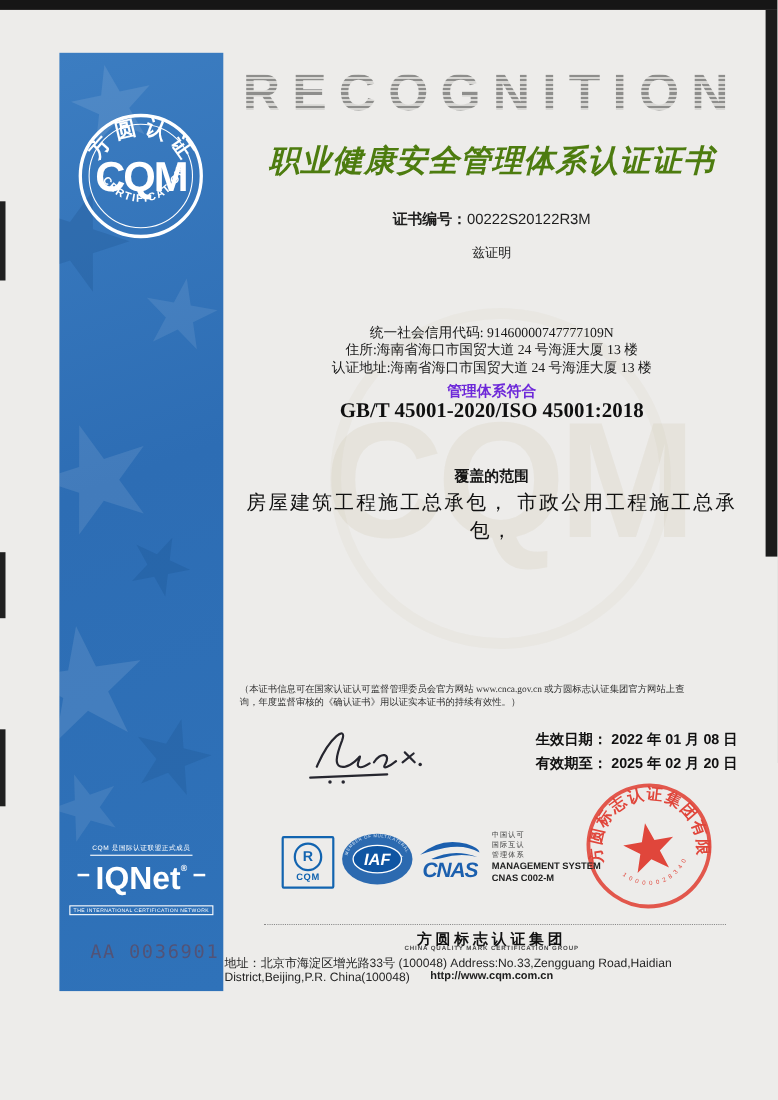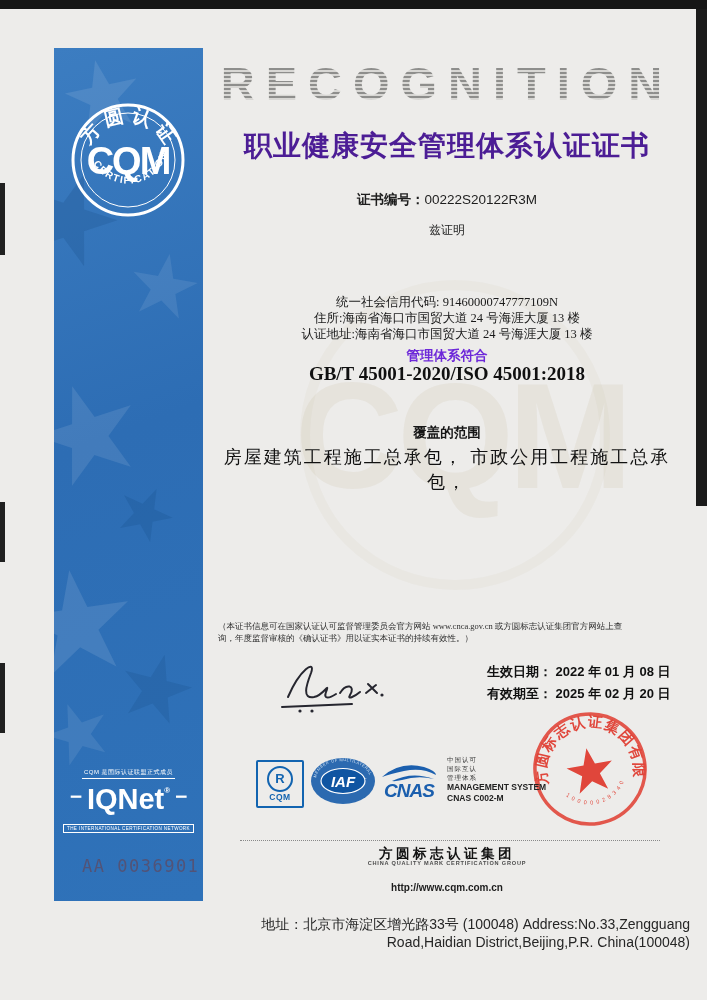--- a/index.html
+++ b/index.html
@@ -26,21 +26,21 @@
   .iqnet-bottom{display:inline-block;margin-top:1px;font-size:4.6px;letter-spacing:.4px;border:1px solid #fff;padding:1px 3px;white-space:nowrap;}
   .serial{position:absolute;left:82px;top:856px;font-family:"DejaVu Sans Mono",monospace;font-size:17px;letter-spacing:1.5px;color:#565070;opacity:.9;}
   
   .wm-ring{position:absolute;left:300px;top:280px;width:290px;height:290px;border:10px solid rgba(185,168,128,.07);border-radius:50%;}
   .wm-cqm{position:absolute;left:295px;top:350px;font-size:150px;font-weight:bold;color:rgba(182,165,125,.12);letter-spacing:-6px;font-family:"Liberation Sans",sans-serif;}
   .abs{position:absolute;}
   .cert-wm{left:204px;top:56px;width:486px;text-align:center;font-size:47px;font-weight:bold;letter-spacing:11px;
      font-family:"Liberation Sans",sans-serif;color:#9b9b98;
      background:repeating-linear-gradient(180deg,#8e8e8c 0 2px,#d8d7d4 2px 4px);
      -webkit-background-clip:text;background-clip:text;-webkit-text-fill-color:transparent;}
-  .title-cn{left:204px;top:127px;width:486px;text-align:center;font-size:28px;font-weight:bold;letter-spacing:1px;color:#4c1d95;}
+  .title-cn{left:204px;top:127px;width:486px;text-align:center;font-size:28px;font-weight:bold;letter-spacing:1px;color:#4d7c0f;font-style:italic;}
   .certno{left:204px;top:191px;width:486px;text-align:center;font-size:13.5px;color:#1d1d1d;}
   .certno b{font-weight:bold;}
   .attest{left:204px;top:222px;width:486px;text-align:center;font-size:12px;color:#222;}
   .company{left:204px;top:249px;width:486px;text-align:center;font-size:27px;letter-spacing:5px;color:#0e0e0e;font-family:"Liberation Serif",serif;}
   .addr{left:204px;top:294px;width:486px;text-align:center;font-size:12.5px;line-height:16px;color:#191919;font-family:Liberation Serif, serif;}
   .conform{left:204px;top:347px;width:486px;text-align:center;font-size:13.5px;font-weight:bold;color:#6d28d9;}
   .standard{left:204px;top:363px;width:486px;text-align:center;font-size:19px;font-weight:bold;color:#101010;font-family:"Liberation Serif",serif;}
   .scope-label{left:204px;top:424px;width:486px;text-align:center;font-size:13.5px;font-weight:bold;color:#161616;}
   .scope{left:204px;top:445px;width:486px;text-align:center;font-size:18px;line-height:25px;letter-spacing:2px;color:#111;font-family:"Liberation Serif",serif;}
   .disclaimer{left:218px;top:621px;width:458px;text-align:left;font-size:8.5px;line-height:11.5px;color:#2e2e2e;font-family:"Liberation Serif",serif;}
@@ -53,21 +53,21 @@
   .cqm-r .circ{margin:4px auto 0;width:22px;height:22px;border:2px solid #1264b0;border-radius:50%;font-size:13px;font-weight:bold;color:#1264b0;line-height:21px;}
   .cqm-r .lbl{font-size:8.5px;font-weight:bold;color:#1264b0;letter-spacing:.5px;margin-top:0px;}
   .iaf{left:309px;top:756px;}
   .cnas{left:378px;top:759px;}
   .accred{left:447px;top:755px;width:130px;text-align:left;}
   .accred .cn{font-size:6.5px;line-height:9px;color:#3c3c3c;letter-spacing:1px;}
   .accred .en{font-size:8.5px;line-height:11px;font-weight:bold;color:#222;}
   .dotline{left:240px;top:840px;width:420px;border-top:1px dotted #898989;}
   .org-cn{left:204px;top:845px;width:486px;text-align:center;font-size:13.5px;font-weight:bold;letter-spacing:3.5px;color:#111;}
   .org-en{left:204px;top:860px;width:486px;text-align:center;font-size:5.6px;font-weight:bold;letter-spacing:.8px;color:#4c4c4c;}
-  .footer-addr{left:204px;top:916px;width:486px;text-align:right;font-size:14px;color:#262626;}
+  .footer-addr{left:204px;top:868px;width:486px;text-align:left;font-size:11px;color:#262626;}
   .website{left:204px;top:882px;width:486px;text-align:center;font-size:10px;font-weight:bold;color:#1c1c1c;}
 </style>
 </head>
 <body>
 
 <div class="page">
 
   <div class="edge-top"></div>
   <div class="edge-right"></div>
   <div class="edge-left1"></div>

